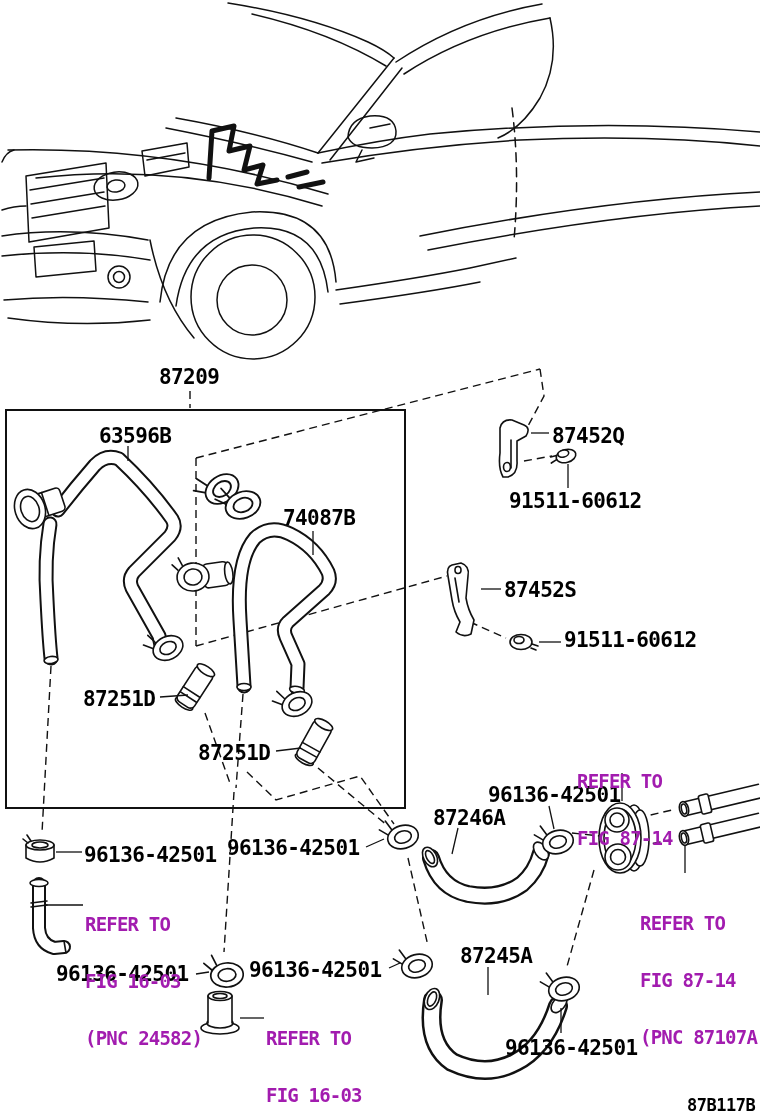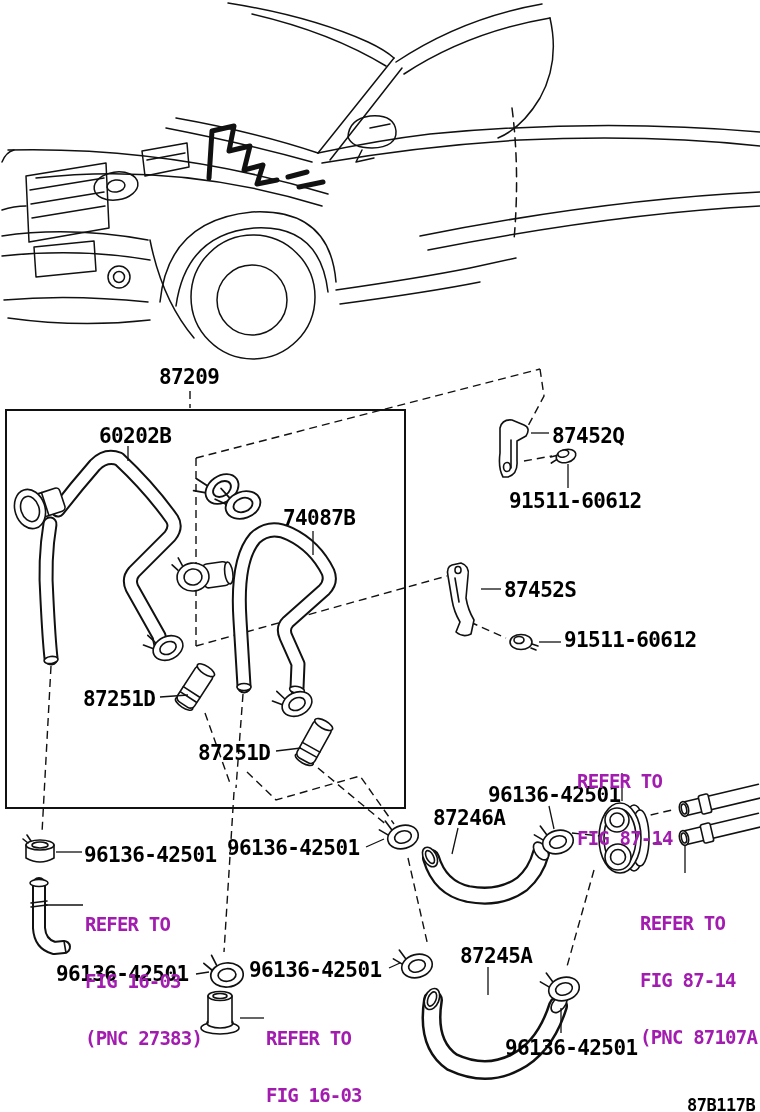--- a/index.html
+++ b/index.html
@@ -266,21 +266,21 @@
     <path d="M46,905 L83,905"></path>
     <path d="M196,974 L209,972"></path>
     <path d="M389,968 L400,963"></path>
     <path d="M488,967 L488,995"></path>
     <path d="M240,1018 L264,1018"></path>
     <path d="M561,1008 L561,1033"></path>
   </g>
 </svg>
 
 <div class="lbl" style="left:159px;top:365px">87209</div>
-<div class="lbl" style="left:99px;top:424px">60202B</div>
+<div class="lbl" style="left:99px;top:424px">63596B</div>
 <div class="lbl" style="left:283px;top:506px">74087B</div>
 <div class="lbl" style="left:552px;top:424px">87452Q</div>
 <div class="lbl" style="left:509px;top:489px">91511-60612</div>
 <div class="lbl" style="left:504px;top:578px">87452S</div>
 <div class="lbl" style="left:564px;top:628px">91511-60612</div>
 <div class="lbl" style="left:83px;top:687px">87251D</div>
 <div class="lbl" style="left:198px;top:741px">87251D</div>
 <div class="lbl" style="left:488px;top:783px">96136-42501</div>
 <div class="lbl" style="left:433px;top:806px">87246A</div>
 <div class="lbl" style="left:227px;top:836px">96136-42501</div>
@@ -295,21 +295,21 @@
   <div>FIG 87-14</div>
 </div>
 <div class="ref" style="left:640px;top:876px">
   <div>REFER TO</div>
   <div>FIG 87-14</div>
   <div>(PNC 87107A</div>
 </div>
 <div class="ref" style="left:85px;top:877px">
   <div>REFER TO</div>
   <div>FIG 16-03</div>
-  <div>(PNC 27383)</div>
+  <div>(PNC 24582)</div>
 </div>
 <div class="ref" style="left:266px;top:991px">
   <div>REFER TO</div>
   <div>FIG 16-03</div>
   
 </div>
 
 <div class="code" style="left:687px;top:1095px">87B117B</div>
 
 </div>

